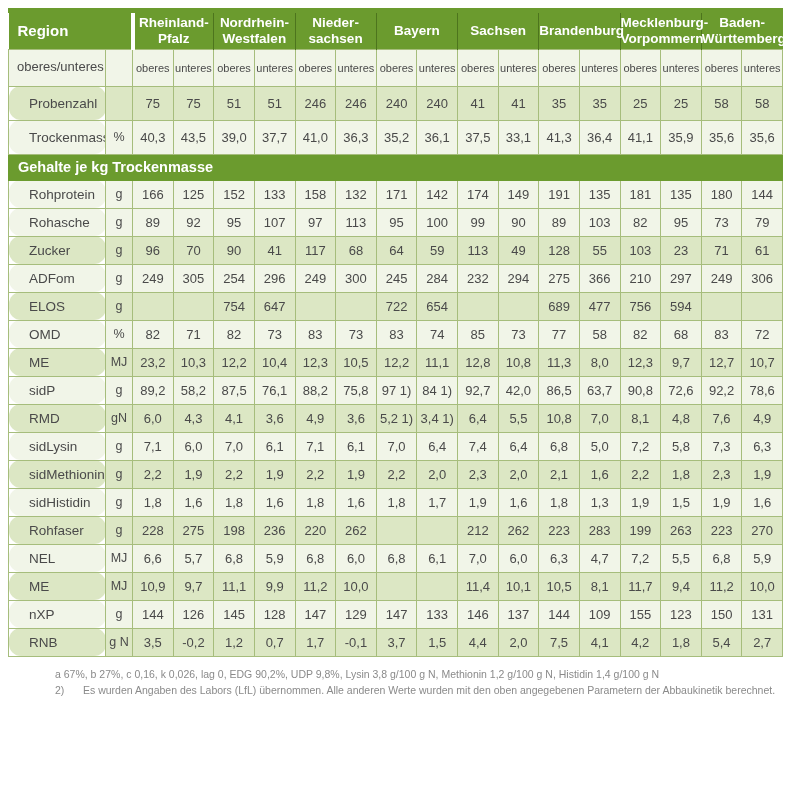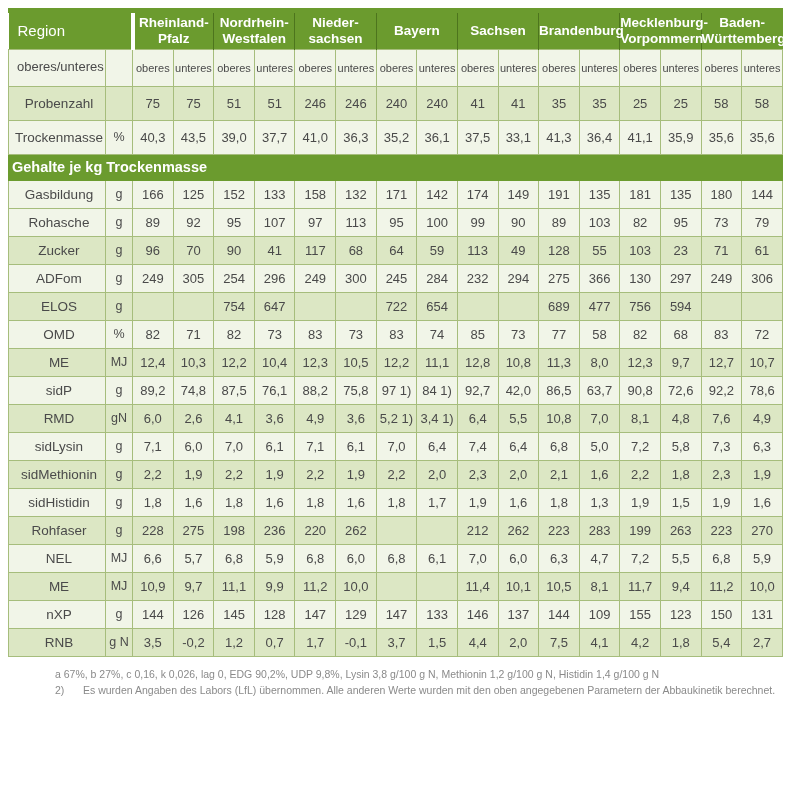--- a/index.html
+++ b/index.html
@@ -19,50 +19,50 @@
   }
   .page{padding:8px 8px 0 8px;}
   .top-strip{height:5px;width:775px;background:var(--green);}
   table{width:775px;border-collapse:collapse;table-layout:fixed;}
   col.c-label{width:97px;}
   col.c-unit{width:27px;}
 
   
   th.corner{
     background:var(--green);color:#fff;text-align:left;vertical-align:middle;
-    font-size:15px;font-weight:normal;padding:2px 0 2px 9px;height:36px;
+    font-size:15px;font-weight:bold;padding:2px 0 2px 9px;height:36px;
     border-right:4px solid #ffffff;
   }
   th.region{
     background:var(--green);color:#fff;text-align:center;vertical-align:middle;
     font-size:13.5px;font-weight:bold;line-height:1.15;white-space:pre-line;
     padding:2px 0;height:36px;border-left:1px solid #4d751d;
   }
   th.region:first-of-type{border-left:none;}
 
   
   tbody td{
     border:1px solid var(--border);
     text-align:center;vertical-align:middle;
     font-size:13px;color:var(--cell-text);
     height:28px;padding:0;white-space:nowrap;overflow:hidden;
   }
-  td.label{text-align:center;padding-left:4px;font-size:13.5px;}
+  td.label{text-align:left;padding-left:20px;font-size:13.5px;border-radius:12px;}
   td.unit{font-size:12.5px;padding:0 1px;}
 
   tr.r-light td{background:var(--row-light);}
   tr.r-green td{background:var(--row-green);}
 
   tr.subhead td{height:37px;font-size:11px;}
   tr.subhead td.viertel{font-size:13px;line-height:1.25;padding-left:8px;text-align:left;}
   tr.toprow td{height:34px;}
 
   tr.section td{
     background:var(--green);color:#ffffff;font-weight:bold;text-align:left;
-    padding-left:3px;font-size:14.5px;height:26px;
+    padding-left:9px;font-size:14.5px;height:26px;
     border:1px solid var(--green);white-space:nowrap;
   }
 
   .footnotes{
     margin-top:9px;color:var(--fn-text);
     font-size:10.5px;line-height:1.55;padding-left:3px;width:775px;margin-left:44px;
   }
   .fn-line2{display:flex;}
   .fn-marker{width:28px;flex:0 0 28px;}
 </style>
@@ -168,21 +168,21 @@
           <td>36,4</td>
           <td>41,1</td>
           <td>35,9</td>
           <td>35,6</td>
           <td>35,6</td>
         </tr>
         <tr class="section">
           <td colspan="18">Gehalte je kg Trockenmasse</td>
         </tr>
         <tr class="r-light">
-          <td class="label">Gasbildung</td>
+          <td class="label">Rohprotein</td>
           <td class="unit">g</td>
           <td>166</td>
           <td>125</td>
           <td>152</td>
           <td>133</td>
           <td>158</td>
           <td>132</td>
           <td>171</td>
           <td>142</td>
           <td>174</td>
@@ -242,21 +242,21 @@
           <td>254</td>
           <td>296</td>
           <td>249</td>
           <td>300</td>
           <td>245</td>
           <td>284</td>
           <td>232</td>
           <td>294</td>
           <td>275</td>
           <td>366</td>
-          <td>130</td>
+          <td>210</td>
           <td>297</td>
           <td>249</td>
           <td>306</td>
         </tr>
         <tr class="r-green">
           <td class="label">ELOS</td>
           <td class="unit">g</td>
           <td></td>
           <td></td>
           <td>754</td>
@@ -290,62 +290,62 @@
           <td>77</td>
           <td>58</td>
           <td>82</td>
           <td>68</td>
           <td>83</td>
           <td>72</td>
         </tr>
         <tr class="r-green">
           <td class="label">ME</td>
           <td class="unit">MJ</td>
-          <td>12,4</td>
+          <td>23,2</td>
           <td>10,3</td>
           <td>12,2</td>
           <td>10,4</td>
           <td>12,3</td>
           <td>10,5</td>
           <td>12,2</td>
           <td>11,1</td>
           <td>12,8</td>
           <td>10,8</td>
           <td>11,3</td>
           <td>8,0</td>
           <td>12,3</td>
           <td>9,7</td>
           <td>12,7</td>
           <td>10,7</td>
         </tr>
         <tr class="r-light">
           <td class="label">sidP</td>
           <td class="unit">g</td>
           <td>89,2</td>
-          <td>74,8</td>
+          <td>58,2</td>
           <td>87,5</td>
           <td>76,1</td>
           <td>88,2</td>
           <td>75,8</td>
           <td>97 1)</td>
           <td>84 1)</td>
           <td>92,7</td>
           <td>42,0</td>
           <td>86,5</td>
           <td>63,7</td>
           <td>90,8</td>
           <td>72,6</td>
           <td>92,2</td>
           <td>78,6</td>
         </tr>
         <tr class="r-green">
           <td class="label">RMD</td>
           <td class="unit">gN</td>
           <td>6,0</td>
-          <td>2,6</td>
+          <td>4,3</td>
           <td>4,1</td>
           <td>3,6</td>
           <td>4,9</td>
           <td>3,6</td>
           <td>5,2 1)</td>
           <td>3,4 1)</td>
           <td>6,4</td>
           <td>5,5</td>
           <td>10,8</td>
           <td>7,0</td>

